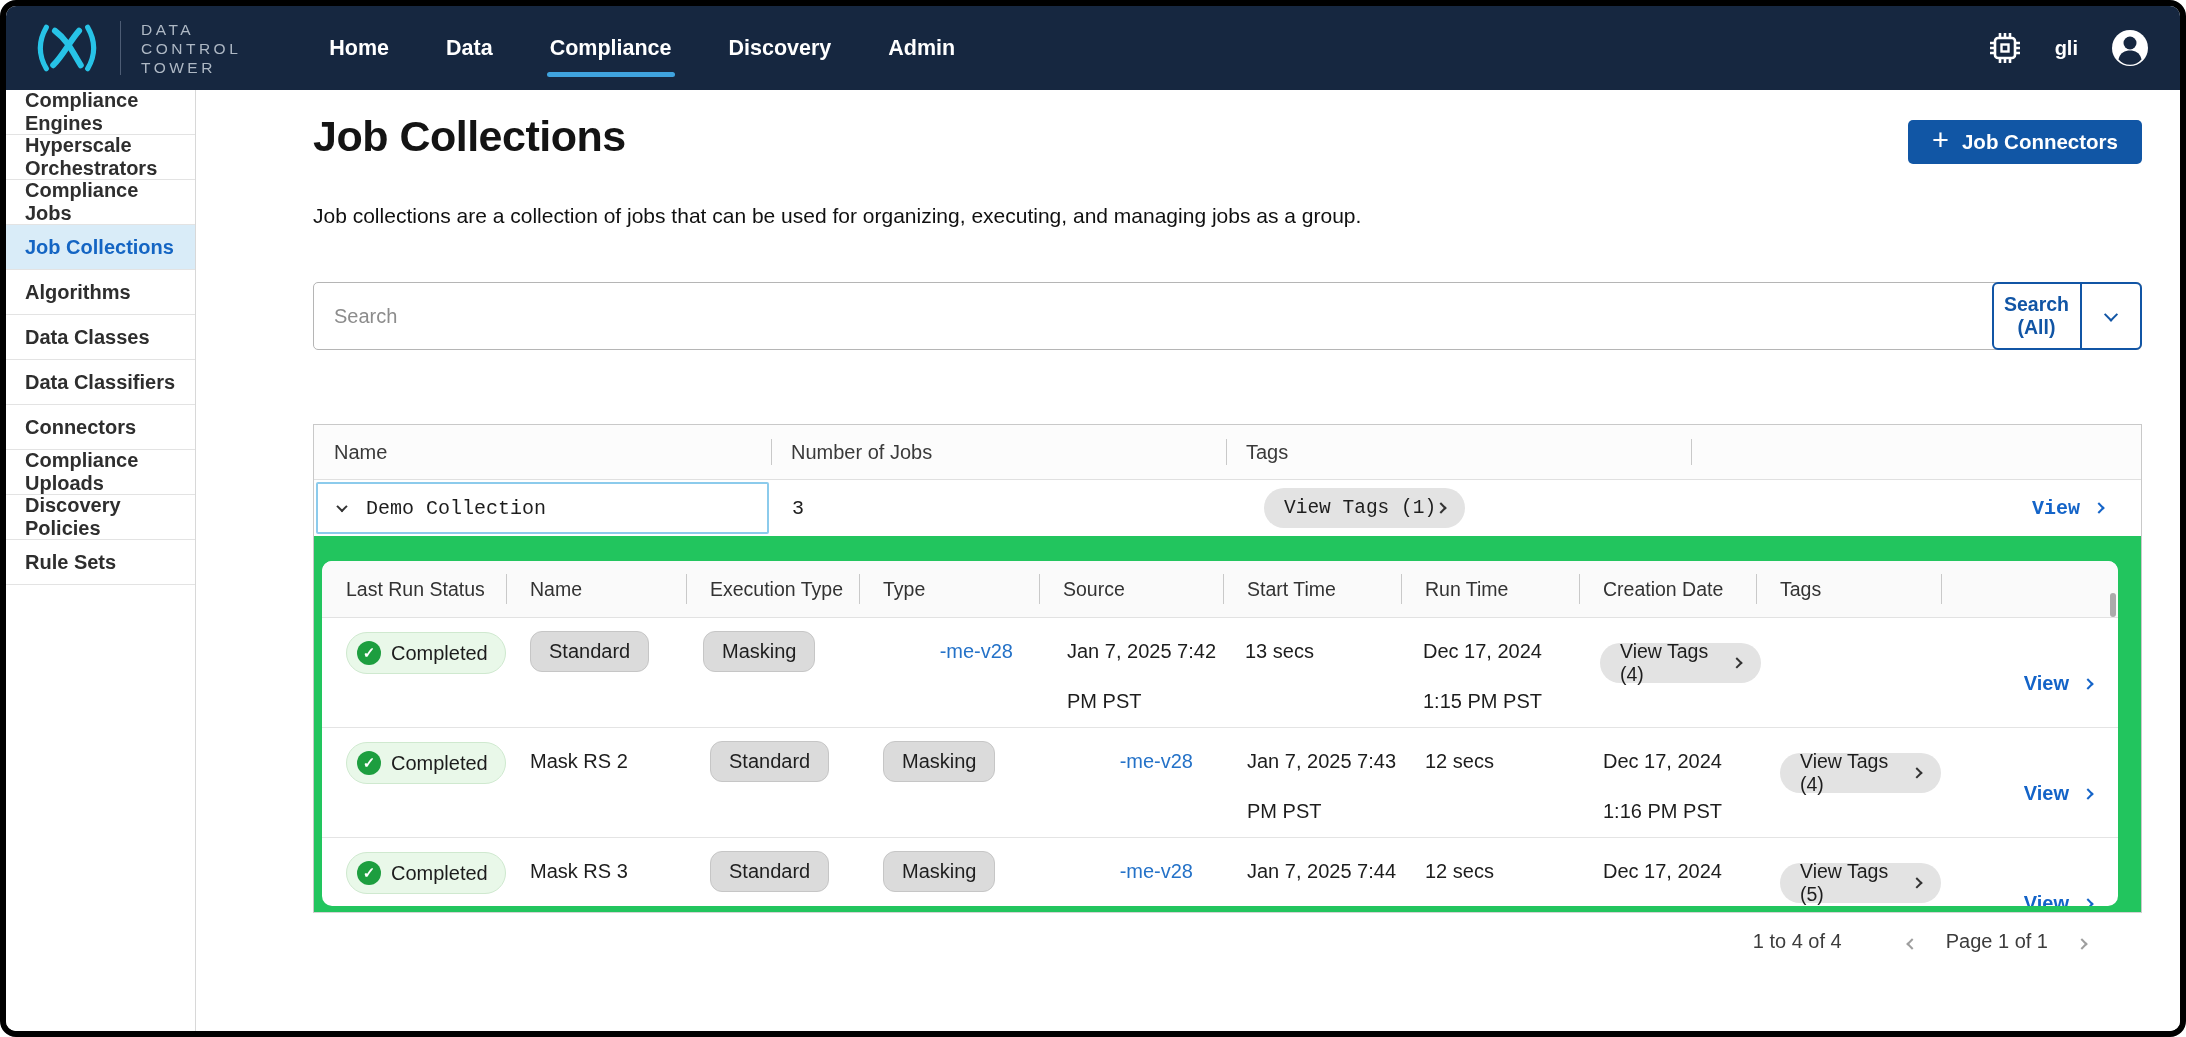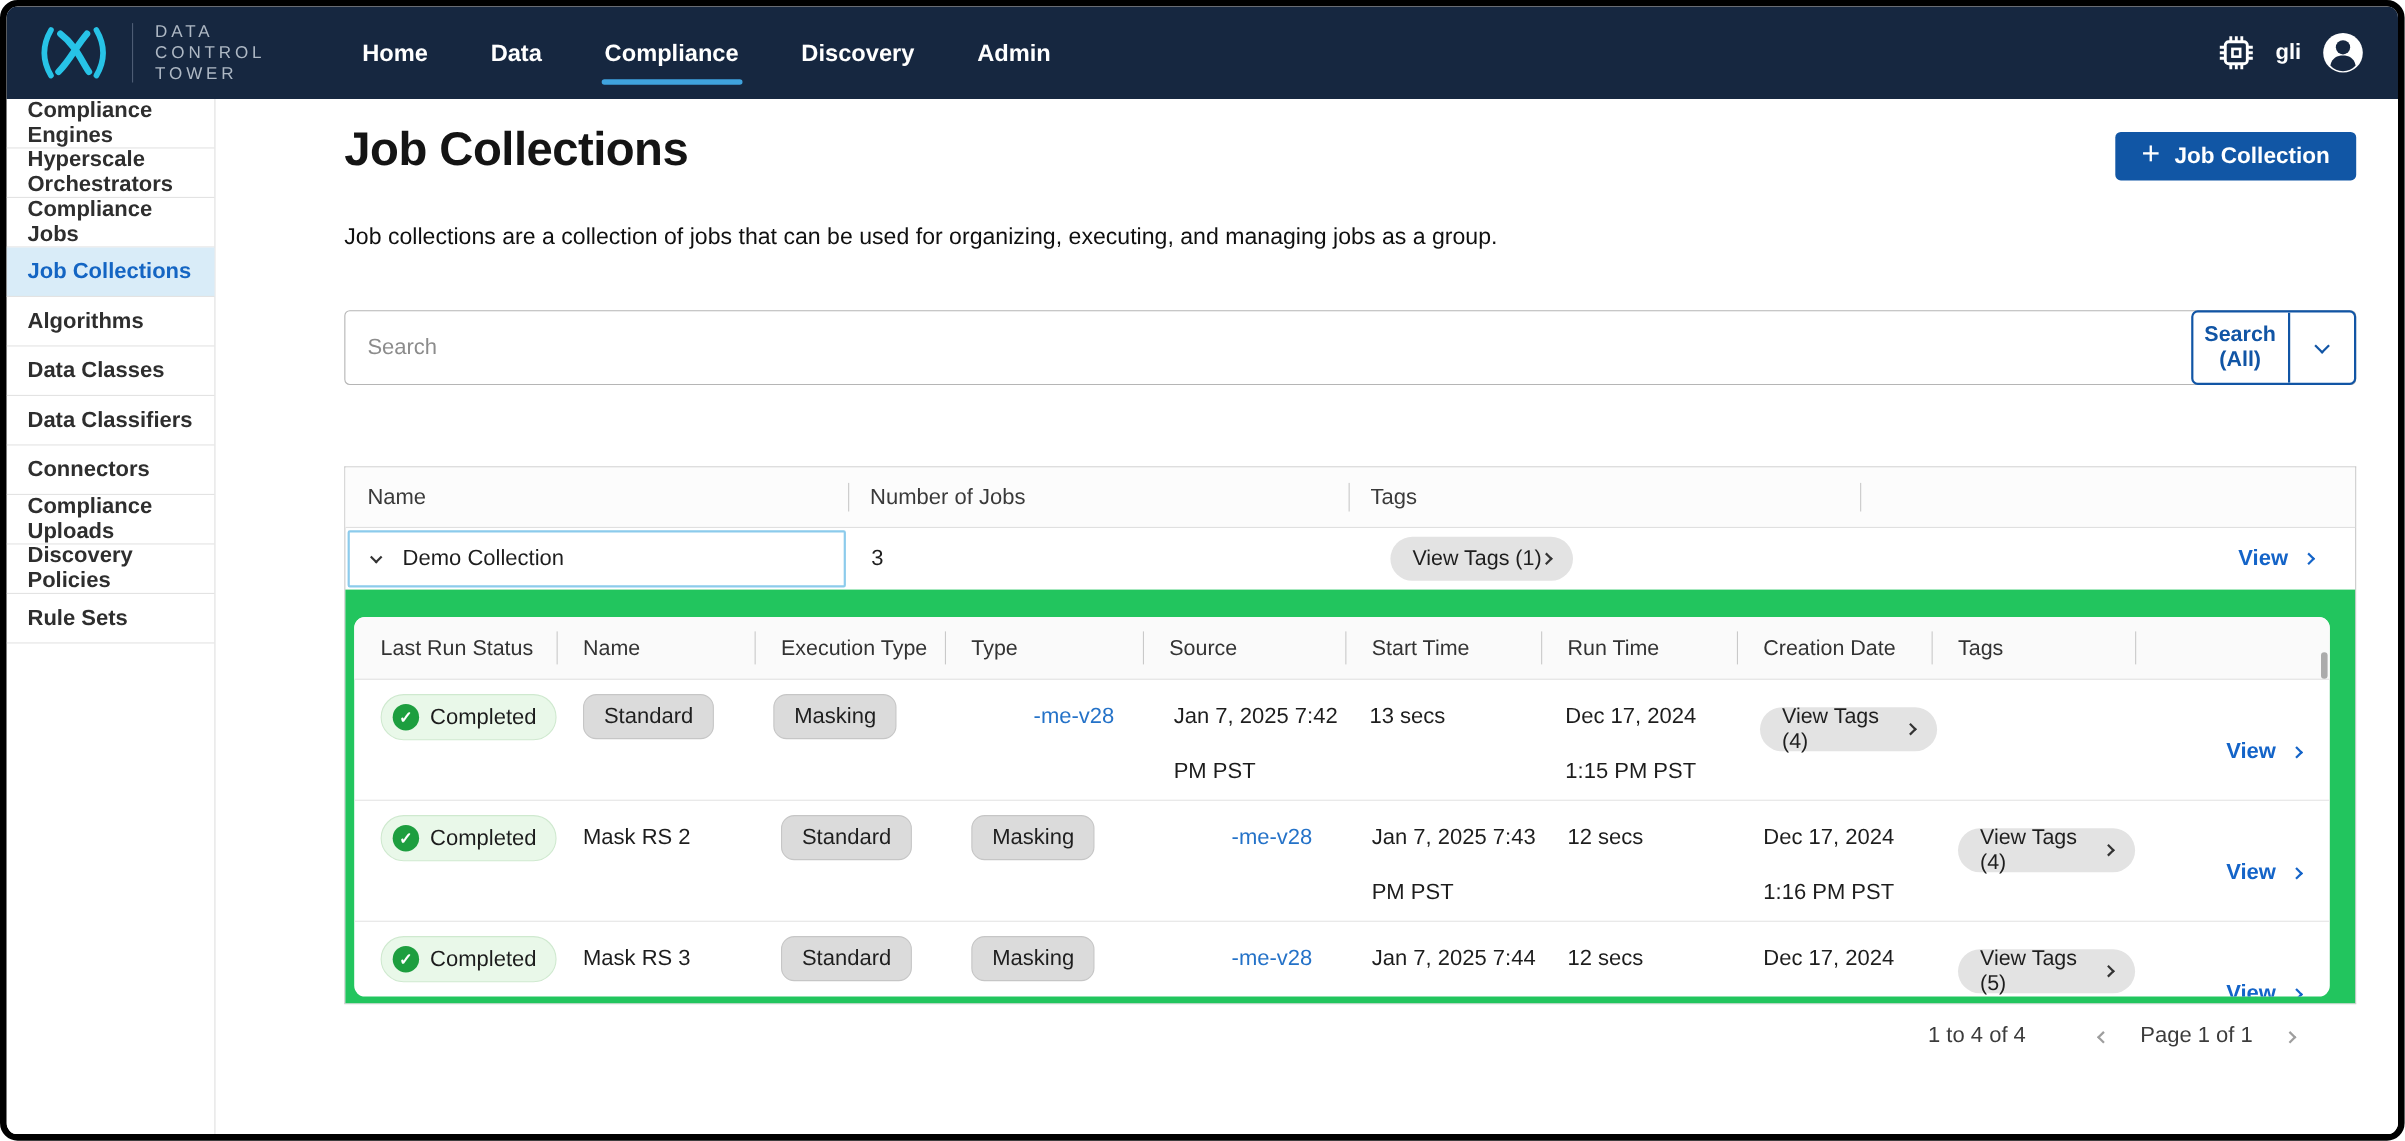--- a/index.html
+++ b/index.html
@@ -9,21 +9,21 @@
 
   
   .topbar { height:84px; background:#162740; display:flex; align-items:center; padding:0 30px 0 24px; flex:0 0 auto; }
   .brand { display:flex; align-items:center; }
   .brand-divider { width:1px; height:54px; background:#4d5c74; margin:0 20px 0 16px; }
   .brand-text { color:#aeb8c4; font-size:15.5px; letter-spacing:3.5px; line-height:19px; font-weight:400; }
   .nav { display:flex; gap:57px; margin-left:88px; }
   .nav-item { position:relative; color:#fff; font-size:21.5px; font-weight:700; cursor:pointer; }
   .nav-item.active::after { content:""; position:absolute; left:-3px; right:-3px; bottom:-16px; height:5px;
                             background:#3fa3de; border-radius:3px; }
-  .top-right { margin-left:auto; display:flex; align-items:center; gap:18px; }
+  .top-right { margin-left:auto; display:flex; align-items:center; gap:32px; }
   .username { color:#fff; font-size:20px; font-weight:700; }
 
   
   .body-row { flex:1; display:flex; min-height:0; }
   .sidebar { width:190px; background:#fff; border-right:1px solid #d8d8d8; flex:0 0 auto; }
   .sb-item { height:45px; display:flex; align-items:center; padding:0 10px 0 19px;
              border-bottom:1px solid #e3e3e3; font-size:20px; font-weight:700; color:#2e2e2e; cursor:pointer; }
   .sb-item.active { background:#d9ecf8; color:#1465c3; }
   .main { flex:1; background:#fff; overflow:hidden; }
   .main-inner { padding:22px 38px 0 117px; }
@@ -59,21 +59,21 @@
 
   
   .card { margin-top:74px; border:1px solid #c9c9c9; border-bottom:1px solid #d4d4d4; }
   .cols-header { height:55px; display:flex; align-items:center; background:#fcfcfc;
                  border-bottom:1px solid #e0e0e0; font-size:20px; color:#3a3a3a; }
   .cols-header .cell { padding-left:20px; position:relative; }
   .cols-header .cell + .cell::before { content:""; position:absolute; left:0; top:50%; transform:translateY(-50%);
                                        width:1px; height:26px; background:#c9c9c9; }
   .c1 { width:457px; } .c2 { width:455px; } .c3 { width:465px; } .c4 { flex:1; }
 
-  .demo-row { height:56px; display:flex; align-items:center; font-size:20px; color:#1d1d1d; }
+  .demo-row { height:56px; display:flex; align-items:center; font-size:20px; color:#1d1d1d;font-family:Liberation Mono, monospace; }
   .demo-name { width:457px; height:100%; position:relative; }
   .demo-focus { position:absolute; inset:2px; border:2px solid #8ccbec; border-radius:2px;
                 display:flex; align-items:center; gap:20px; padding-left:20px; cursor:pointer; }
   .demo-jobs { width:455px; padding-left:21px; }
   .demo-tags { width:465px; padding-left:38px; }
   .demo-view { flex:1; display:flex; justify-content:flex-end; padding-right:38px; }
 
   .pill-gray { display:inline-flex; align-items:center; gap:1px; background:#e3e3e3; border-radius:20px;
                height:40px; padding:0 20px; font-size:19.5px; color:#1e1e1e; cursor:pointer; }
   .pill-gray .chev { color:#333; }
@@ -183,21 +183,21 @@
       <div class="sb-item">Rule Sets</div>
     </div>
 
     <div class="main">
       <div class="main-inner">
 
         <div class="page-head">
           <div class="page-title">Job Collections</div>
           <button class="btn-primary">
             <span class="plus-icon">+</span>
-            <span>Job Collection</span>
+            <span>Job Connectors</span>
           </button>
         </div>
 
         <div class="page-desc">Job collections are a collection of jobs that can be used for organizing, executing, and managing jobs as a group.</div>
 
         <div class="search-wrap">
           <input class="search-input" type="text" placeholder="Search" style="">
           <div class="search-group">
             <div class="search-btn">
               <span>Search</span>

